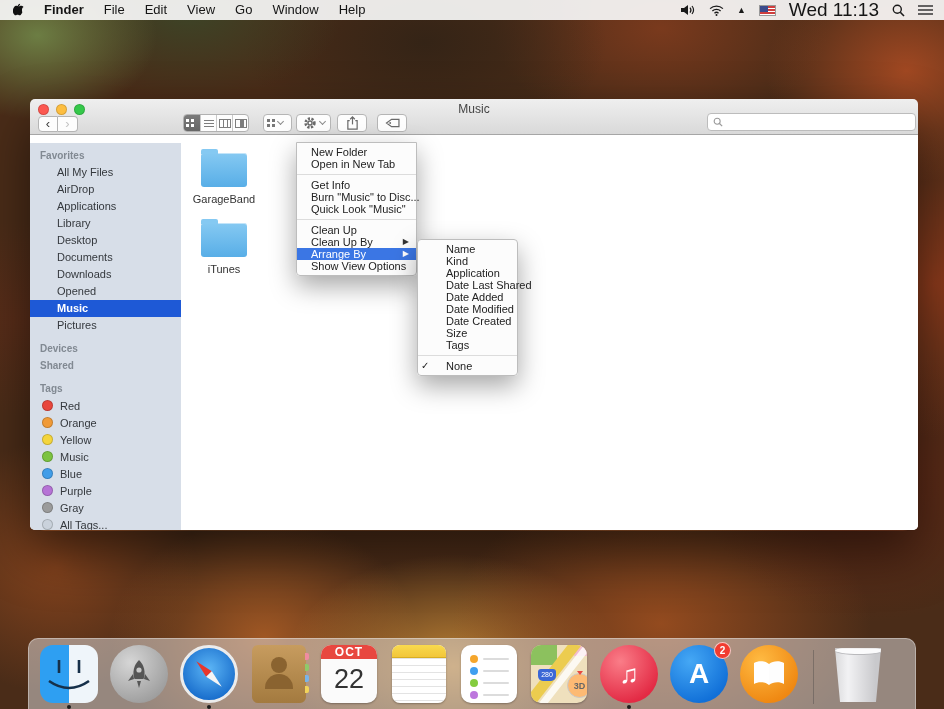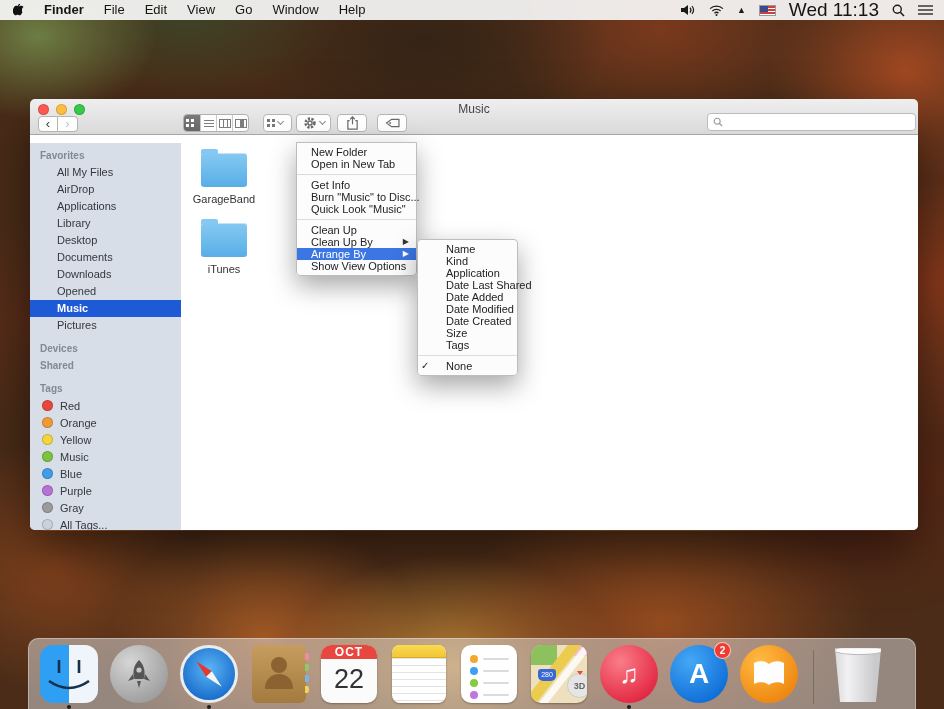--- a/index.html
+++ b/index.html
@@ -168,21 +168,21 @@
   .mp-green { position:absolute; left:0; top:0; width:26px; height:20px; background:#8cc15e; }
   .mp-pink { position:absolute; right:0; top:0; width:13px; height:11px; background:#f2bccd; }
   .mp-road { position:absolute; left:14px; top:-12px; width:11px; height:86px;
     background:#eccc4f; transform:rotate(38deg); }
   .mp-road2 { position:absolute; left:30px; top:-12px; width:7px; height:86px;
     background:#fff; transform:rotate(38deg); opacity:.8; }
   .mp-shield { position:absolute; left:7px; top:24px; width:18px; height:12px;
     background:#3a67d6; border-radius:3px 3px 5px 5px; color:#fff; font-size:7px;
     line-height:12px; text-align:center; }
   .mp-3d { position:absolute; right:-5px; bottom:5px; width:25px; height:25px; border-radius:50%;
-    background:#e5e5e5; border:1px solid #c9c9c9; color:#666; font-size:9px;
+    background:#fdba74; border:1px solid #c9c9c9; color:#666; font-size:9px;
     display:flex; align-items:center; justify-content:center;font-weight:bold; }
   .mp-3d::before { content:""; position:absolute; top:-3px; left:50%; transform:translateX(-50%);
     border:3px solid transparent; border-top:4px solid #e8473f; }
   
   .ic-itunes { background:radial-gradient(circle at 35% 28%, #fa7d88, #e32a44 75%);
     color:#fff; font-size:26px; }
   .ic-appstore { background:radial-gradient(circle at 35% 28%, #45a8f5, #1170d8 75%);
     color:#fff; font-size:28px; font-weight:bold; position:relative; }
   .badge { position:absolute; top:-3px; right:-3px; width:17px; height:17px; border-radius:50%;
     background:#f13b30; color:#fff; font-size:10px; font-weight:bold;

